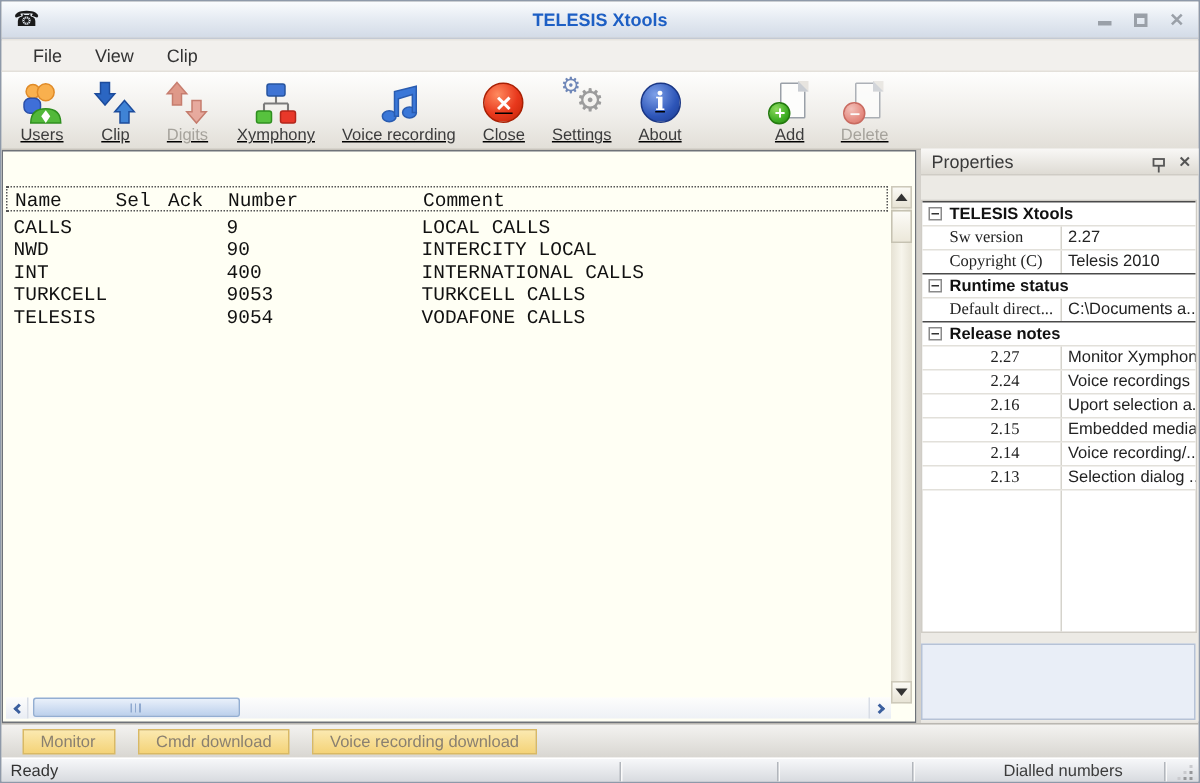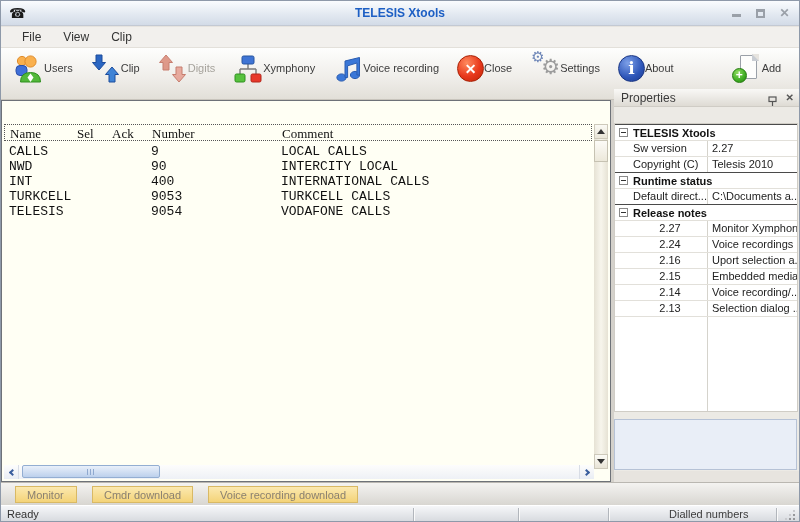--- a/index.html
+++ b/index.html
@@ -22,21 +22,21 @@
 
   
   .menubar { position:absolute; top:26px; left:0; right:0; height:21px; background:#f2f0ed;
     border-bottom:1px solid #e3e0da; display:flex; align-items:center; padding-left:10px; font-size:12px; color:#333; }
   .menu-item { padding:2px 11px; }
 
   
   .toolbar { position:absolute; top:47px; left:0; right:0; height:52px;
     background:linear-gradient(#fefefd,#efede9 60%,#e2dfd8); border-bottom:1px solid #c8c4bc;
     display:flex; align-items:flex-start; padding:3px 2px 0; }
-  .tbtn { display:flex; flex-direction:row; align-items:center; padding:1px 9px; }
+  .tbtn { display:flex; flex-direction:column; align-items:center; padding:1px 9px;text-decoration:underline; }
   .ticon { height:31px; display:flex; align-items:flex-end; justify-content:center; }
   .tlabel { font-size:11px; color:#3c3c3c; line-height:14px; white-space:nowrap; }
   .tbtn.disabled .tlabel { color:#a6a39c; }
   .tbtn.disabled .ticon { opacity:.8; }
   .group-gap { margin-left:38px; }
 
   .icon-close-red { width:27px; height:27px; border-radius:50%;
     background:radial-gradient(circle at 35% 28%, #ff8a5e, #e8381c 55%, #bf2406);
     border:1px solid #a82004; display:flex; align-items:center; justify-content:center; margin-bottom:1px; }
   .icon-close-red::after { content:"\2715"; color:#fff; font-weight:bold; font-size:14px; }
@@ -57,21 +57,21 @@
     display:flex; align-items:center; justify-content:center; color:#fff; font-weight:bold; font-size:12px; line-height:1; }
   .badge-add { background:radial-gradient(circle at 35% 28%, #8fdb5f, #3fae24 60%, #2a8212); border:1px solid #237a0e; }
   .badge-add::after { content:"+"; margin-top:-1px; }
   .badge-del { background:radial-gradient(circle at 35% 28%, #f3b6ae, #e4766a 60%, #d05548); border:1px solid #c04a3e; }
   .badge-del::after { content:"\2013"; margin-top:-2px; }
 
   
   .listbox { position:absolute; left:0; top:99px; width:610px; height:382px;
     background:#fffff4; border:1px solid #6e7278; }
   .list-header { position:absolute; left:2px; top:23px; width:588px; height:17px;
-    border:1px dotted #555; font-family:Liberation Serif, serif; font-size:13px; color:#111; }
+    border:1px dotted #555; font-family:Liberation Mono, monospace; font-size:13px; color:#111; }
   .list-header span, .list-row span { position:absolute; top:1px; white-space:pre; }
   .hdr-name { left:5px; } .hdr-sel { left:72px; } .hdr-ack { left:107px; } .hdr-number { left:147px; } .hdr-comment { left:277px; }
   .list-rows { position:absolute; left:2px; top:42px; width:588px; }
   .list-row { position:relative; height:15px; font-family:"Liberation Mono",monospace; font-size:13px; color:#111; }
   .cell-name { left:5px; } .cell-number { left:147px; } .cell-comment { left:277px; }
 
   
   .vscroll { position:absolute; top:23px; right:2px; width:14px; height:345px;
     background:linear-gradient(90deg,#e6e2d4,#f7f5ec 50%,#e6e2d4); }
   .vbtn { position:absolute; left:0; width:14px; height:15px; background:linear-gradient(#fbfaf5,#e8e4d6);
@@ -94,36 +94,36 @@
   .hthumb { position:absolute; left:18px; top:0px; width:138px; height:13px;
     background:linear-gradient(#e9f0fa,#bcd0ec); border:1px solid #93aed2; border-radius:2px;
     display:flex; align-items:center; justify-content:center; }
   .hthumb::after { content:""; width:8px; height:6px;
     background:repeating-linear-gradient(90deg,#8fa9cf 0 1px,transparent 1px 3px); }
 
   
   .splitter { position:absolute; left:610px; top:99px; width:3px; height:382px; background:#d4d1cb; }
 
   
-  .props { position:absolute; left:613px; top:88px; width:187px; height:382px; background:#eceae5; }
+  .props { position:absolute; left:613px; top:98px; width:187px; height:382px; background:#eceae5; }
   .props-header { position:absolute; left:0; top:0; right:0; height:18px;
     background:linear-gradient(#f9f8f6,#dedbd4); border-bottom:1px solid #cfccc5; }
   .props-title { position:absolute; left:7px; top:2px; font-size:12px; color:#3a3a3a; }
   .props-pin { position:absolute; right:24px; top:4px; width:9px; height:11px; }
   .props-close { position:absolute; right:7px; top:3px; font-size:10px; font-weight:bold; color:#555; }
   .props-close::after { content:"\2715"; }
 
   .props-grid { position:absolute; left:0; top:34px; width:184px; height:289px;
     background:#fff; border:1px solid #d0cdc6; display:flex; flex-direction:column; }
   .pg-group { display:flex; align-items:center; height:16px; flex:0 0 16px;
     border-top:1px solid #4a4a4a; font-size:11px; font-weight:bold; color:#111; background:#fff; }
   .expander { width:9px; height:9px; border:1px solid #8a8a8a; background:#fff; position:relative; margin:0 5px 0 4px; flex:0 0 9px; }
   .expander::after { content:""; position:absolute; left:1px; right:1px; top:3px; height:1px; background:#333; }
   .pg-row { display:flex; height:16px; flex:0 0 16px; border-top:1px solid #e2e0da; font-size:11px; color:#222; background:#fff; }
-  .pg-label { width:74px; flex:0 0 74px; margin-left:18px; line-height:15px; white-space:nowrap; overflow:hidden; }
+  .pg-label { width:74px; flex:0 0 74px; margin-left:18px; line-height:15px; white-space:nowrap; overflow:hidden;font-family:Liberation Serif, serif; }
   .pg-label.centered { text-align:center; margin-left:18px; }
   .pg-value { flex:1; border-left:1px solid #d5d3cc; padding-left:4px; line-height:15px; white-space:nowrap; overflow:hidden; }
   .pg-filler { flex:1; display:flex; border-top:1px solid #e2e0da; }
   .pg-filler .f-left { width:92px; flex:0 0 92px; }
   .pg-filler .f-right { flex:1; border-left:1px solid #d5d3cc; }
   .props-note { position:absolute; left:0px; bottom:1px; width:183px; height:51px;
     background:#e9eef7; border:1px solid #b6c2d6; }
 
   
   .tabsrow { position:absolute; left:0; right:0; top:481px; height:23px;

